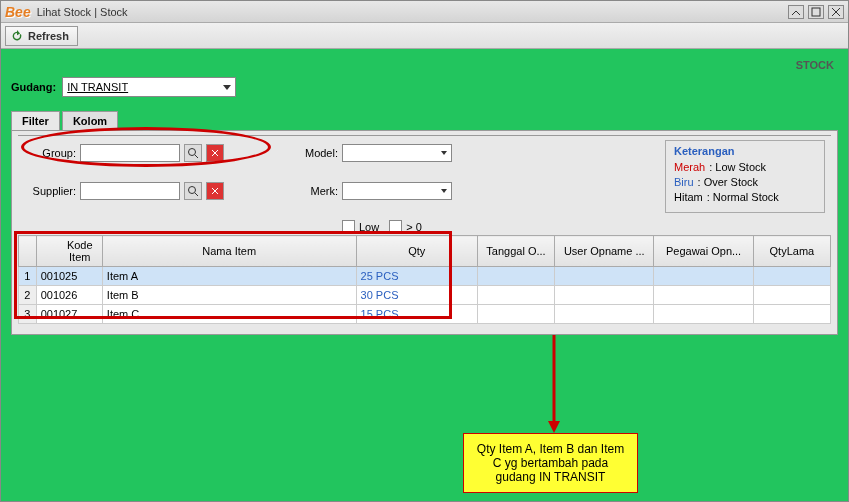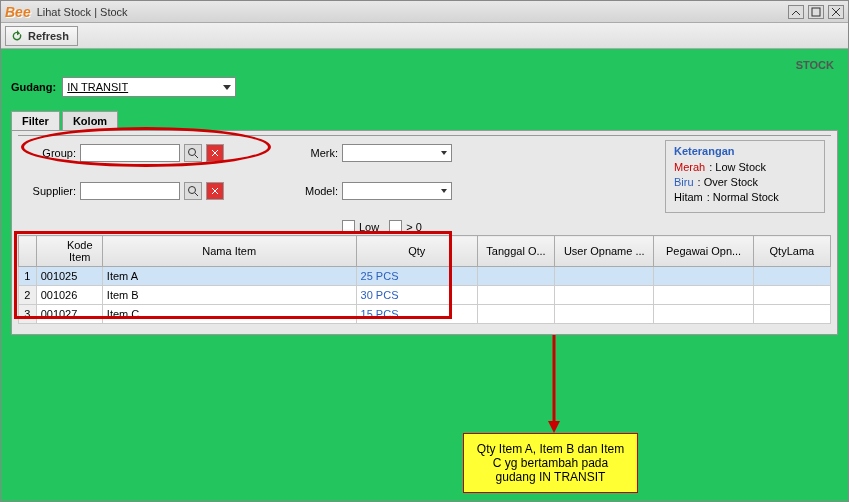--- a/index.html
+++ b/index.html
@@ -131,25 +131,25 @@
                 </div>
               <div class="icon-btn" style="background:#d33;">
                   <svg width="10" height="10">
                     <path d="M2 2l6 6M8 2l-6 6" stroke="#fff"></path>
                   </svg>
                 </div>
             </div>
           </div>
           <div class="filter-col">
             <div class="filter-row">
-                <label>Merk:</label>
+                <label>Model:</label>
                 <div class="combo"></div>
               </div>
             <div class="filter-row">
-                <label>Model:</label>
+                <label>Merk:</label>
                 <div class="combo"></div>
               </div>
             <div class="checkbox-row">
               <div class="chk"></div>
                 <span>Low</span>
               <div class="chk" style="margin-left:6px;"></div>
                 <span>&gt; 0</span>
             </div>
           </div>
         </div>

